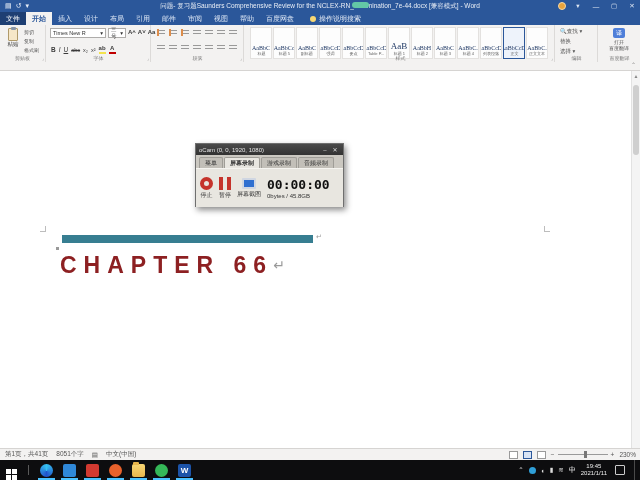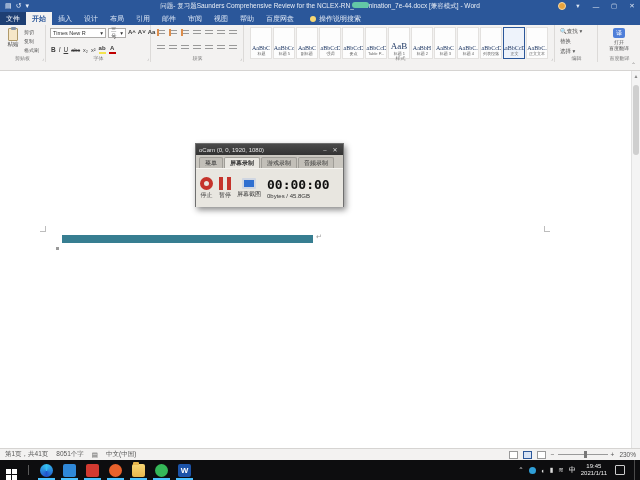--- a/index.html
+++ b/index.html
@@ -323,20 +323,21 @@
 
     <div class="collapse">⌃</div>
   </div>
 
   <div class="docarea">
     <div class="cropmark tl"></div>
     <div class="cropmark tr"></div>
     <div class="anchor-dot"></div>
     <div class="tealbar"></div>
     <div class="tealbar-mark">↵</div>
+    <div class="heading"><span>CHAPTER 66</span><span class="pilcrow">↵</span></div>
     <div class="vscroll">
       <span class="up">▲</span>
       <span class="vthumb"></span>
     </div>
 
     <div class="ocam">
       <div class="ocam-tb">
         <span class="ocam-title">oCam (0, 0, 1920, 1080)</span>
         <span class="ocam-tbbtn">–</span>
         <span class="ocam-tbbtn">✕</span>

